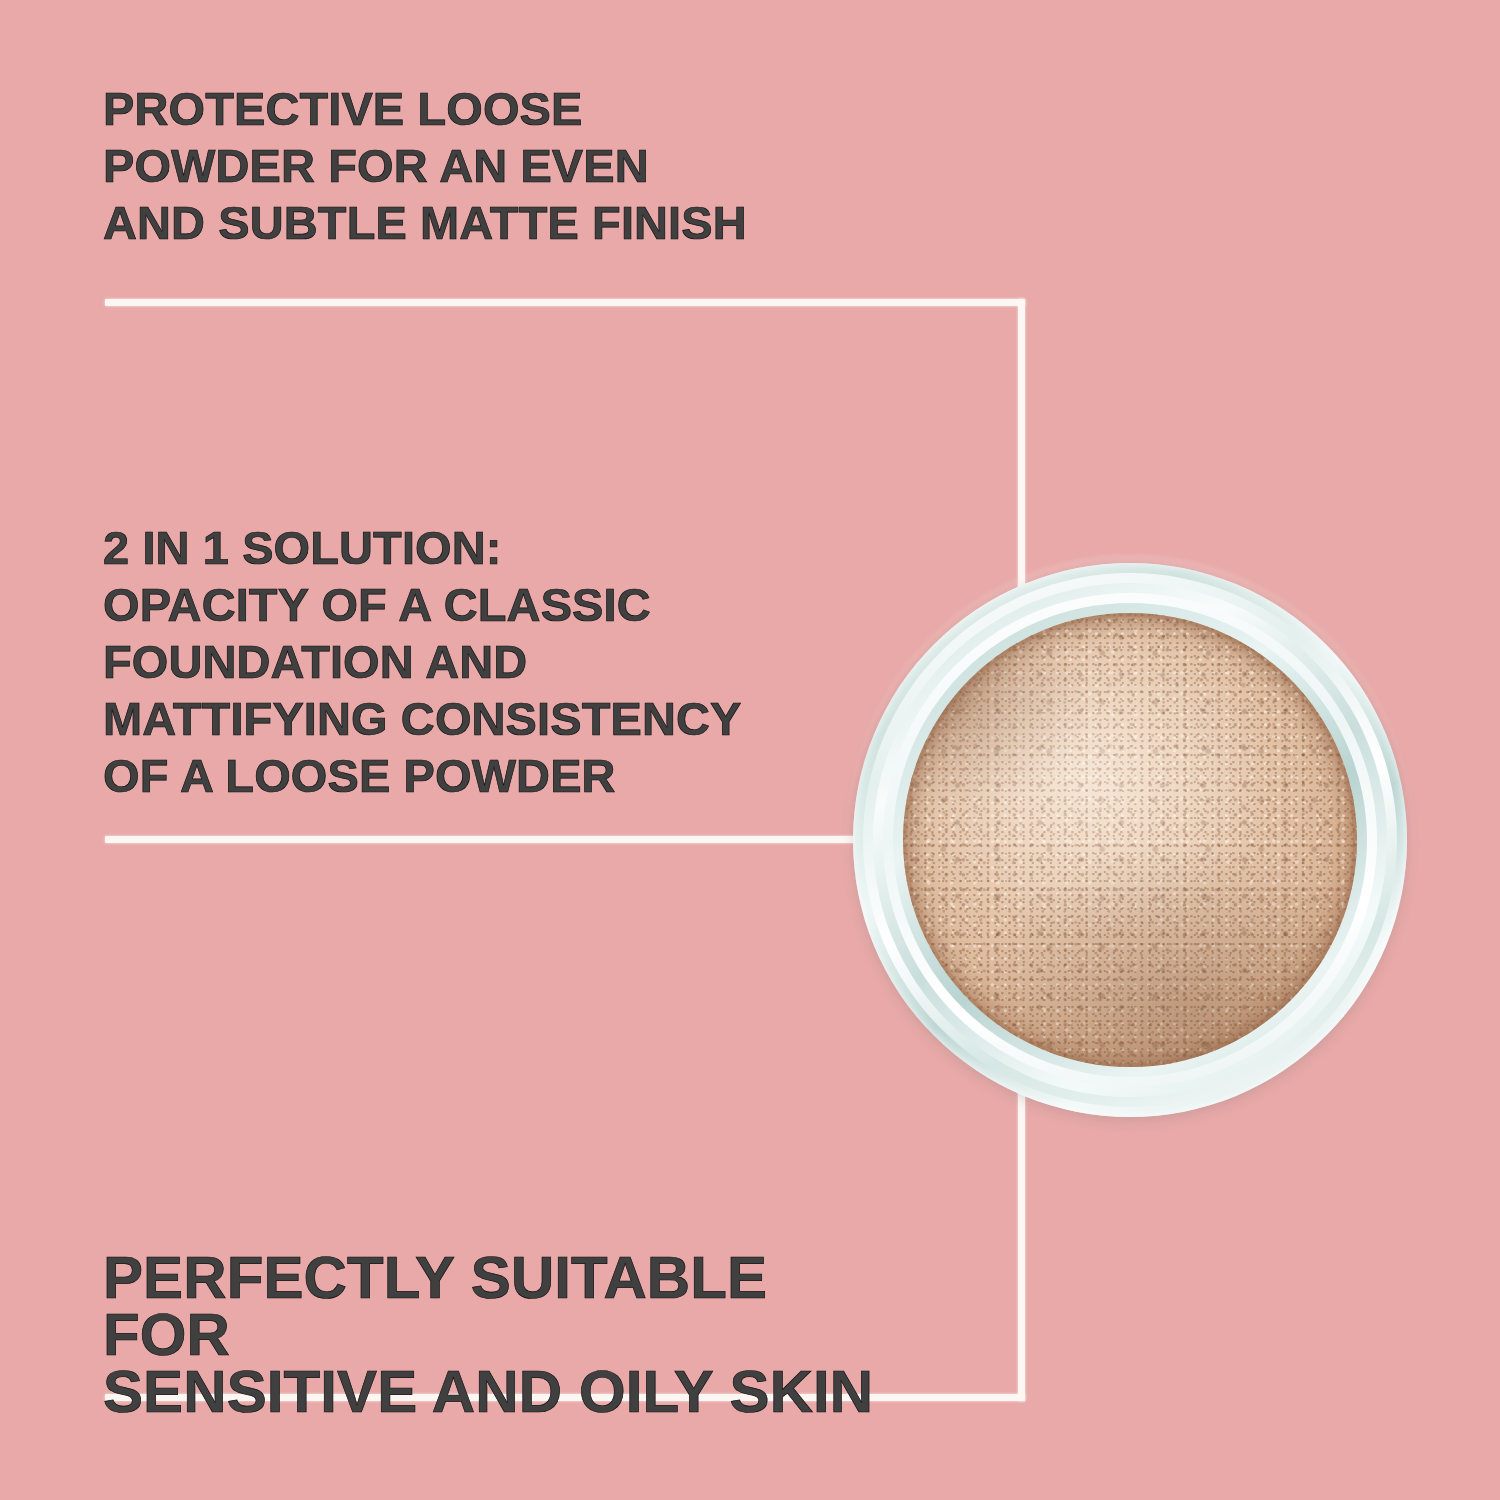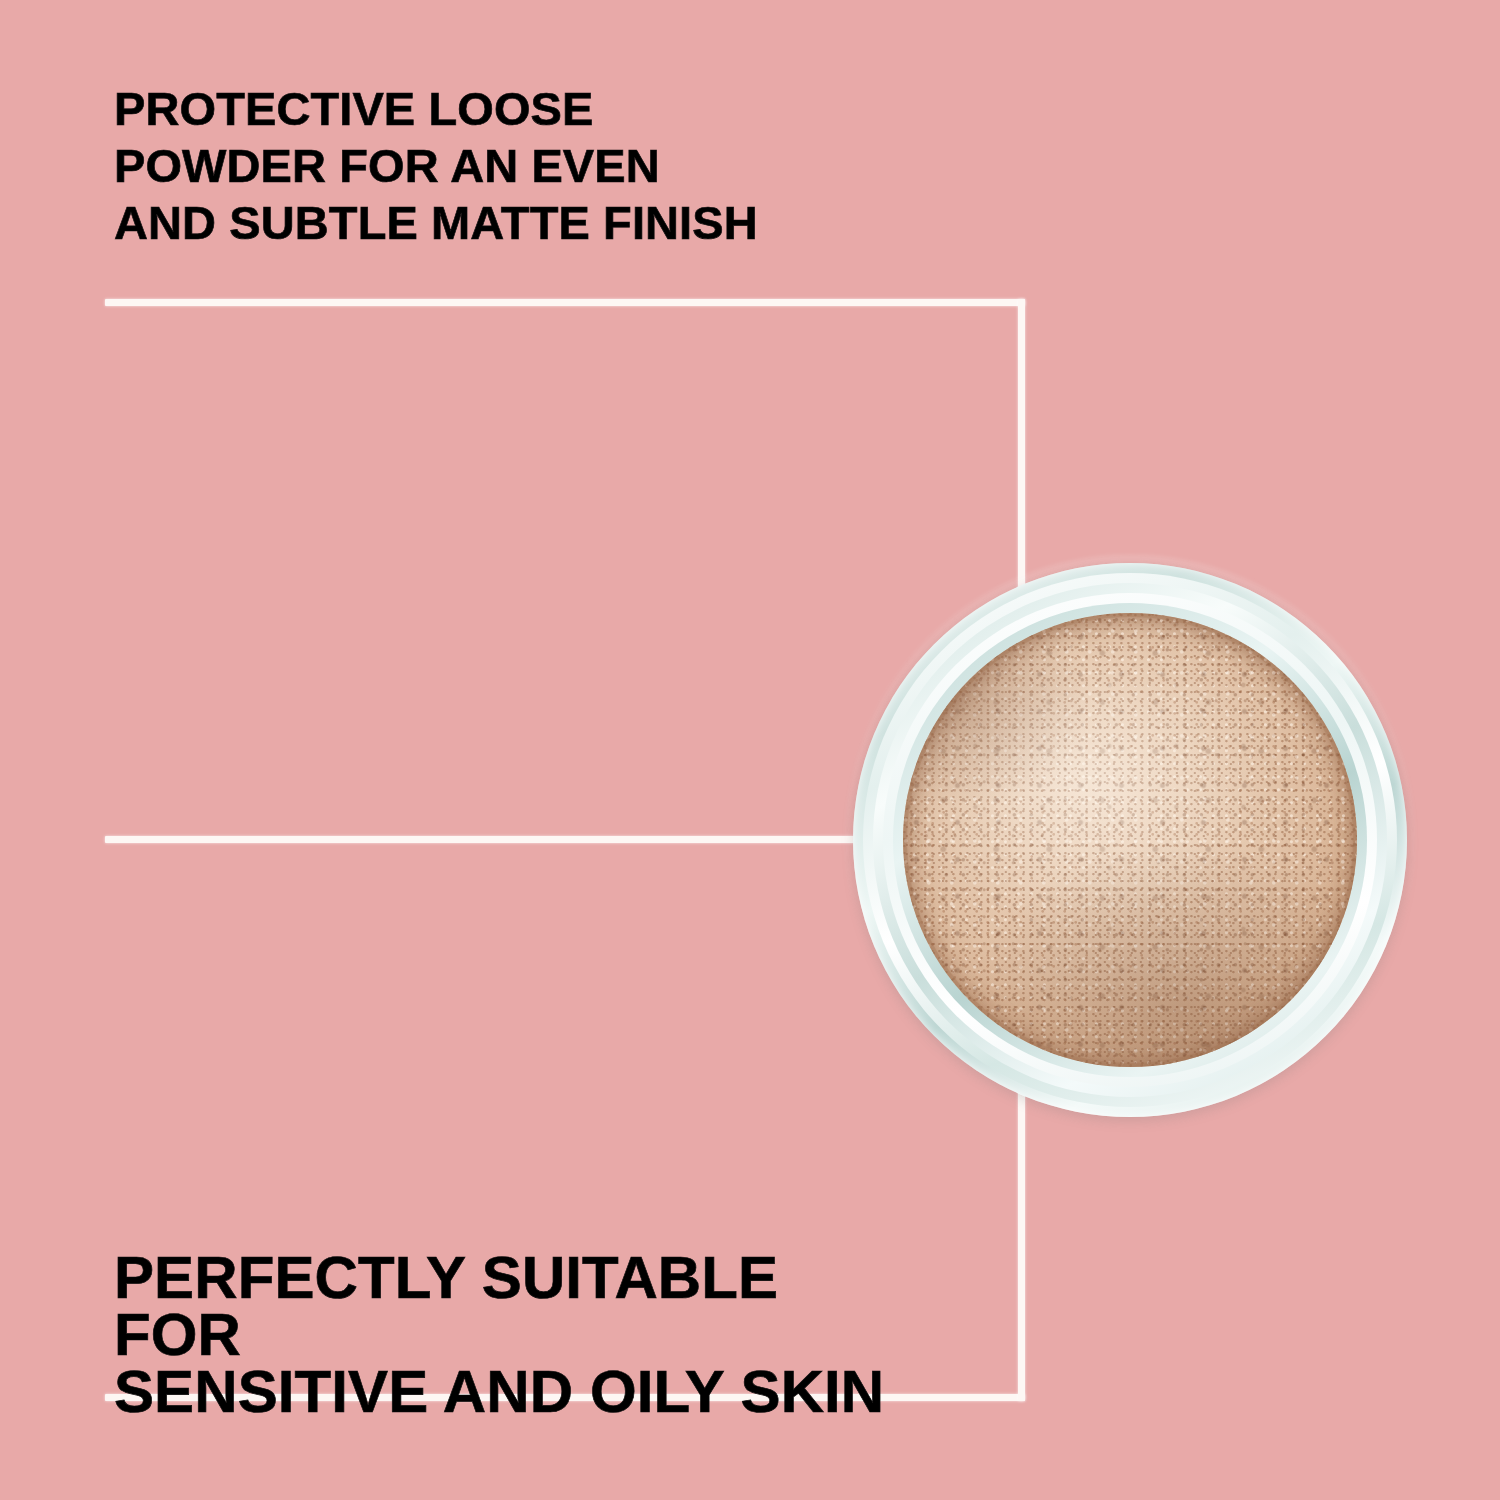--- a/index.html
+++ b/index.html
@@ -29,22 +29,22 @@
   .rule-v { width: 7px; border-radius: 1px; }
 
   #rule-top-h   { left: 105px;  top: 299px;  width: 920px; }
   #rule-mid-h   { left: 105px;  top: 836px;  width: 790px; }
   #rule-bot-h   { left: 105px;  top: 1394px; width: 920px; }
   #rule-right-v { left: 1018px; top: 299px;  height: 1102px; }
 
   
   .copy {
     position: absolute;
-    left: 114px;
-    color: #000000;
+    left: 103px;
+    color: #404040;
     font-weight: 700;
     letter-spacing: 0.1px;
     text-transform: uppercase;
     white-space: pre-line;
     -webkit-text-stroke: 0.7px #111010;
   }
 
   #copy-top {
     top: 80px;
     font-size: 47px;
@@ -199,20 +199,25 @@
 
   <div class="rule rule-h" id="rule-top-h"></div>
   <div class="rule rule-h" id="rule-mid-h"></div>
   <div class="rule rule-h" id="rule-bot-h"></div>
   <div class="rule rule-v" id="rule-right-v"></div>
 
   <div class="copy" id="copy-top">PROTECTIVE LOOSE
 POWDER FOR AN EVEN
 AND SUBTLE MATTE FINISH</div>
 
+  <div class="copy" id="copy-middle">2 IN 1 SOLUTION:
+OPACITY OF A CLASSIC
+FOUNDATION AND
+MATTIFYING CONSISTENCY
+OF A LOOSE POWDER</div>
 
   <div class="copy" id="copy-bottom">PERFECTLY SUITABLE FOR
 SENSITIVE AND OILY SKIN</div>
 
   <div id="jar">
     <div id="jar-shadow"></div>
     <div class="rim" id="rim-1"></div>
     <div class="rim" id="rim-2"></div>
     <div class="rim" id="rim-3"></div>
     <div class="rim" id="rim-4"></div>

